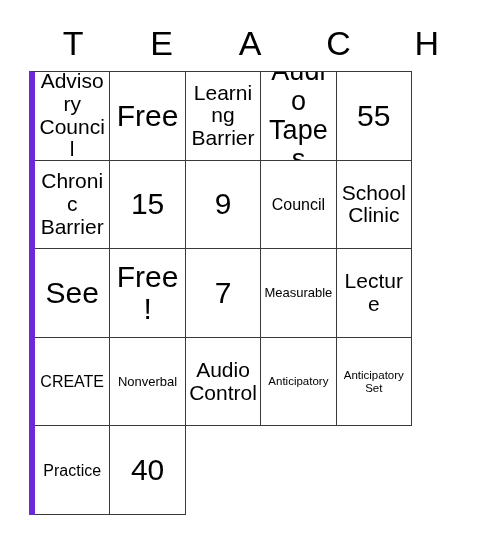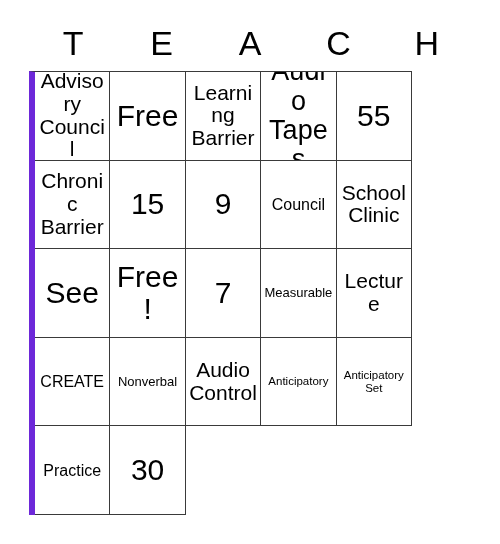--- a/index.html
+++ b/index.html
@@ -115,16 +115,16 @@
     <div class="cell fs-xs">Measurable</div>
 
     <div class="cell fs-md">Lecture</div>
     <div class="cell fs-sm">CREATE</div>
     <div class="cell fs-xs">Nonverbal</div>
 
     <div class="cell fs-md">Audio Control</div>
     <div class="cell fs-xxs">Anticipatory</div>
     <div class="cell fs-xxs">Anticipatory Set</div>
     <div class="cell fs-sm">Practice</div>
-    <div class="cell fs-xl">30</div>
+    <div class="cell fs-xl">40</div>
   </div>
 
 </div>
 
 </body></html>

